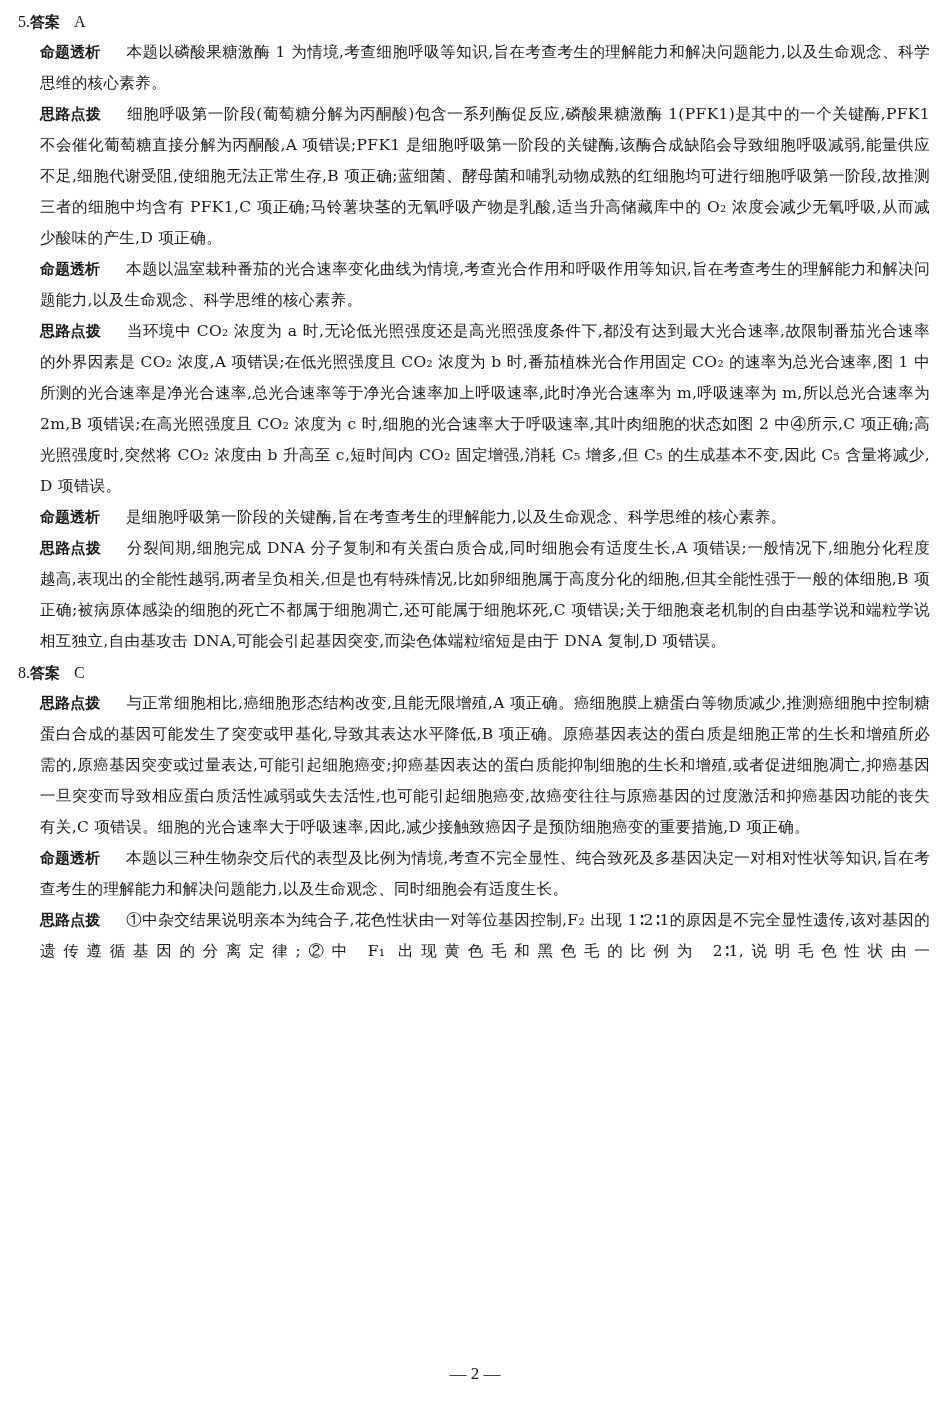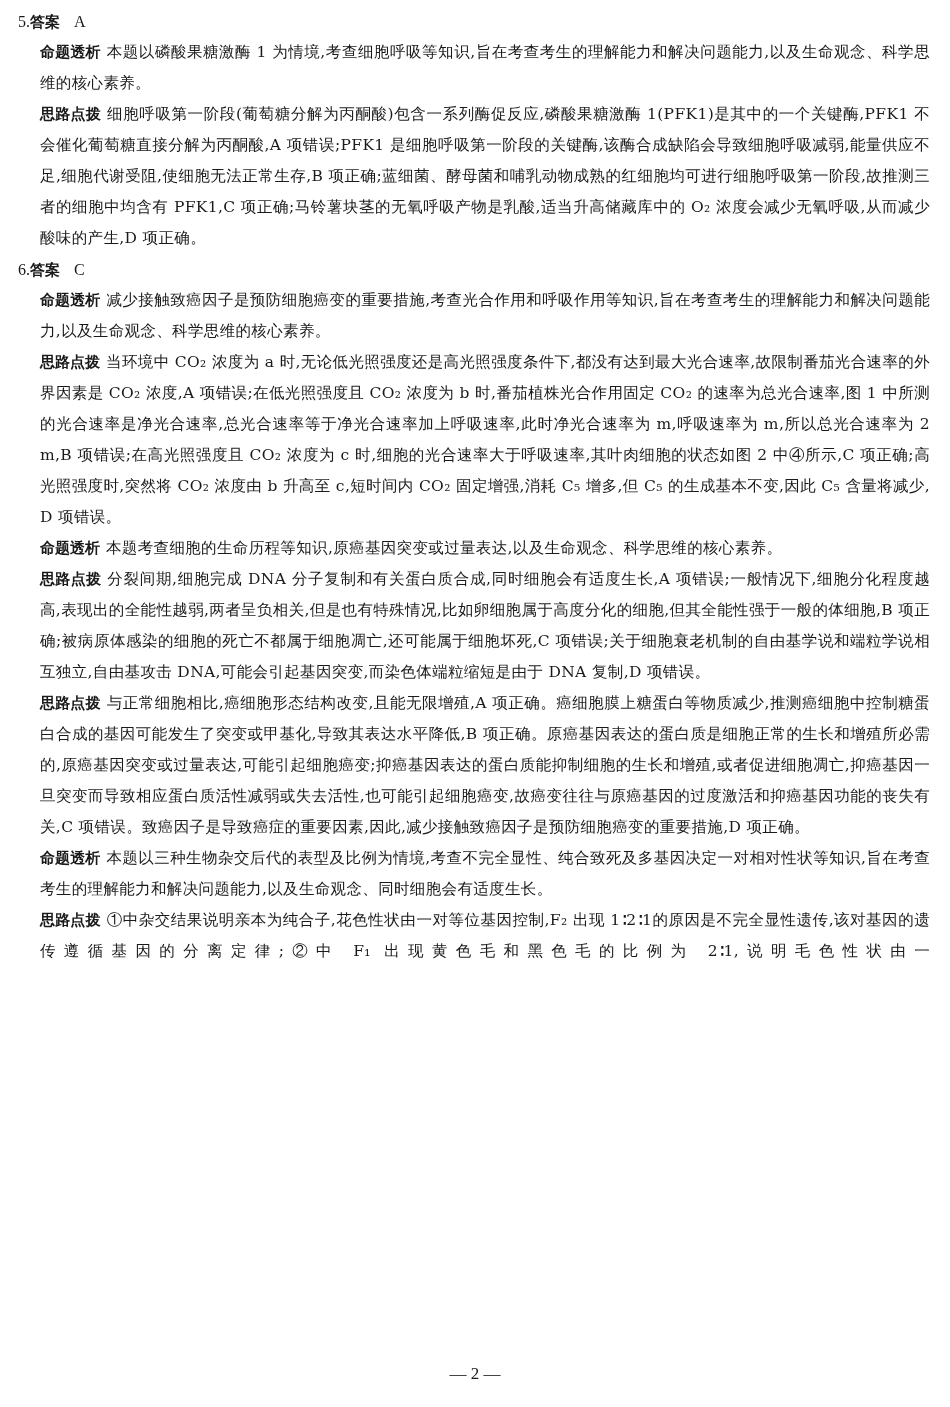--- a/index.html
+++ b/index.html
@@ -55,21 +55,21 @@
       line-height: 31px;
       text-align: justify;
       text-align-last: left;
       letter-spacing: 0.35px;
       word-break: break-all;
     }
     .para-label {
       font-family: "DejaVu Sans", sans-serif;
       font-weight: bold;
       font-size: 15px;
-      margin-right: 6px;
+      margin-right: 26px;
       letter-spacing: 0;
     }
     .footer {
       position: absolute;
       left: 0;
       top: 1362px;
       width: 950px;
       text-align: center;
       font-family: "Liberation Serif", serif;
       font-size: 17px;
@@ -88,43 +88,43 @@
     </div>
     <p class="para">
       <span class="para-label">命题透析</span><span>本题以磷酸果糖激酶 1 为情境,考查细胞呼吸等知识,旨在考查考生的理解能力和解决问题能力,以及生命观念、科学思维的核心素养。</span>
     </p>
     <p class="para">
       <span class="para-label">思路点拨</span><span>细胞呼吸第一阶段(葡萄糖分解为丙酮酸)包含一系列酶促反应,磷酸果糖激酶 1(PFK1)是其中的一个关键酶,PFK1 不会催化葡萄糖直接分解为丙酮酸,A 项错误;PFK1 是细胞呼吸第一阶段的关键酶,该酶合成缺陷会导致细胞呼吸减弱,能量供应不足,细胞代谢受阻,使细胞无法正常生存,B 项正确;蓝细菌、酵母菌和哺乳动物成熟的红细胞均可进行细胞呼吸第一阶段,故推测三者的细胞中均含有 PFK1,C 项正确;马铃薯块茎的无氧呼吸产物是乳酸,适当升高储藏库中的 O₂ 浓度会减少无氧呼吸,从而减少酸味的产生,D 项正确。</span>
     </p>
   </section>
 
   <section class="question">
-    <div class="q-head">
-      <span class="q-num">6.</span><span class="q-ans-label">答案</span><span class="q-ans-value">C</span>
-    </div>
     <p class="para">
-      <span class="para-label">命题透析</span><span>减少接触致癌因子是预防细胞癌变的重要措施,考查光合作用和呼吸作用等知识,旨在考查考生的理解能力和解决问题能力,以及生命观念、科学思维的核心素养。</span>
+      <span class="para-label">命题透析</span><span>本题以温室栽种番茄的光合速率变化曲线为情境,考查光合作用和呼吸作用等知识,旨在考查考生的理解能力和解决问题能力,以及生命观念、科学思维的核心素养。</span>
     </p>
     <p class="para">
       <span class="para-label">思路点拨</span><span>当环境中 CO₂ 浓度为 a 时,无论低光照强度还是高光照强度条件下,都没有达到最大光合速率,故限制番茄光合速率的外界因素是 CO₂ 浓度,A 项错误;在低光照强度且 CO₂ 浓度为 b 时,番茄植株光合作用固定 CO₂ 的速率为总光合速率,图 1 中所测的光合速率是净光合速率,总光合速率等于净光合速率加上呼吸速率,此时净光合速率为 m,呼吸速率为 m,所以总光合速率为 2m,B 项错误;在高光照强度且 CO₂ 浓度为 c 时,细胞的光合速率大于呼吸速率,其叶肉细胞的状态如图 2 中④所示,C 项正确;高光照强度时,突然将 CO₂ 浓度由 b 升高至 c,短时间内 CO₂ 固定增强,消耗 C₅ 增多,但 C₅ 的生成基本不变,因此 C₅ 含量将减少,D 项错误。</span>
     </p>
   </section>
 
   <section class="question">
     <p class="para">
-      <span class="para-label">命题透析</span><span>本题考查细胞的生命历程等知识,原癌基因突变或过量表达,以及生命观念、科学思维的核心素养。</span>
+      <span class="para-label">命题透析</span><span>是细胞呼吸第一阶段的关键酶,旨在考查考生的理解能力,以及生命观念、科学思维的核心素养。</span>
     </p>
     <p class="para">
       <span class="para-label">思路点拨</span><span>分裂间期,细胞完成 DNA 分子复制和有关蛋白质合成,同时细胞会有适度生长,A 项错误;一般情况下,细胞分化程度越高,表现出的全能性越弱,两者呈负相关,但是也有特殊情况,比如卵细胞属于高度分化的细胞,但其全能性强于一般的体细胞,B 项正确;被病原体感染的细胞的死亡不都属于细胞凋亡,还可能属于细胞坏死,C 项错误;关于细胞衰老机制的自由基学说和端粒学说相互独立,自由基攻击 DNA,可能会引起基因突变,而染色体端粒缩短是由于 DNA 复制,D 项错误。</span>
     </p>
   </section>
 
   <section class="question">
+    <div class="q-head">
+      <span class="q-num">8.</span><span class="q-ans-label">答案</span><span class="q-ans-value">C</span>
+    </div>
     <p class="para">
-      <span class="para-label">思路点拨</span><span>与正常细胞相比,癌细胞形态结构改变,且能无限增殖,A 项正确。癌细胞膜上糖蛋白等物质减少,推测癌细胞中控制糖蛋白合成的基因可能发生了突变或甲基化,导致其表达水平降低,B 项正确。原癌基因表达的蛋白质是细胞正常的生长和增殖所必需的,原癌基因突变或过量表达,可能引起细胞癌变;抑癌基因表达的蛋白质能抑制细胞的生长和增殖,或者促进细胞凋亡,抑癌基因一旦突变而导致相应蛋白质活性减弱或失去活性,也可能引起细胞癌变,故癌变往往与原癌基因的过度激活和抑癌基因功能的丧失有关,C 项错误。致癌因子是导致癌症的重要因素,因此,减少接触致癌因子是预防细胞癌变的重要措施,D 项正确。</span>
+      <span class="para-label">思路点拨</span><span>与正常细胞相比,癌细胞形态结构改变,且能无限增殖,A 项正确。癌细胞膜上糖蛋白等物质减少,推测癌细胞中控制糖蛋白合成的基因可能发生了突变或甲基化,导致其表达水平降低,B 项正确。原癌基因表达的蛋白质是细胞正常的生长和增殖所必需的,原癌基因突变或过量表达,可能引起细胞癌变;抑癌基因表达的蛋白质能抑制细胞的生长和增殖,或者促进细胞凋亡,抑癌基因一旦突变而导致相应蛋白质活性减弱或失去活性,也可能引起细胞癌变,故癌变往往与原癌基因的过度激活和抑癌基因功能的丧失有关,C 项错误。细胞的光合速率大于呼吸速率,因此,减少接触致癌因子是预防细胞癌变的重要措施,D 项正确。</span>
     </p>
   </section>
 
   <section class="question">
     <p class="para">
       <span class="para-label">命题透析</span><span>本题以三种生物杂交后代的表型及比例为情境,考查不完全显性、纯合致死及多基因决定一对相对性状等知识,旨在考查考生的理解能力和解决问题能力,以及生命观念、同时细胞会有适度生长。</span>
     </p>
     <p class="para" style="text-align-last: justify;">
       <span class="para-label">思路点拨</span><span>①中杂交结果说明亲本为纯合子,花色性状由一对等位基因控制,F₂ 出现 1∶2∶1的原因是不完全显性遗传,该对基因的遗传遵循基因的分离定律;②中 F₁ 出现黄色毛和黑色毛的比例为 2∶1,说明毛色性状由一</span>
     </p>

